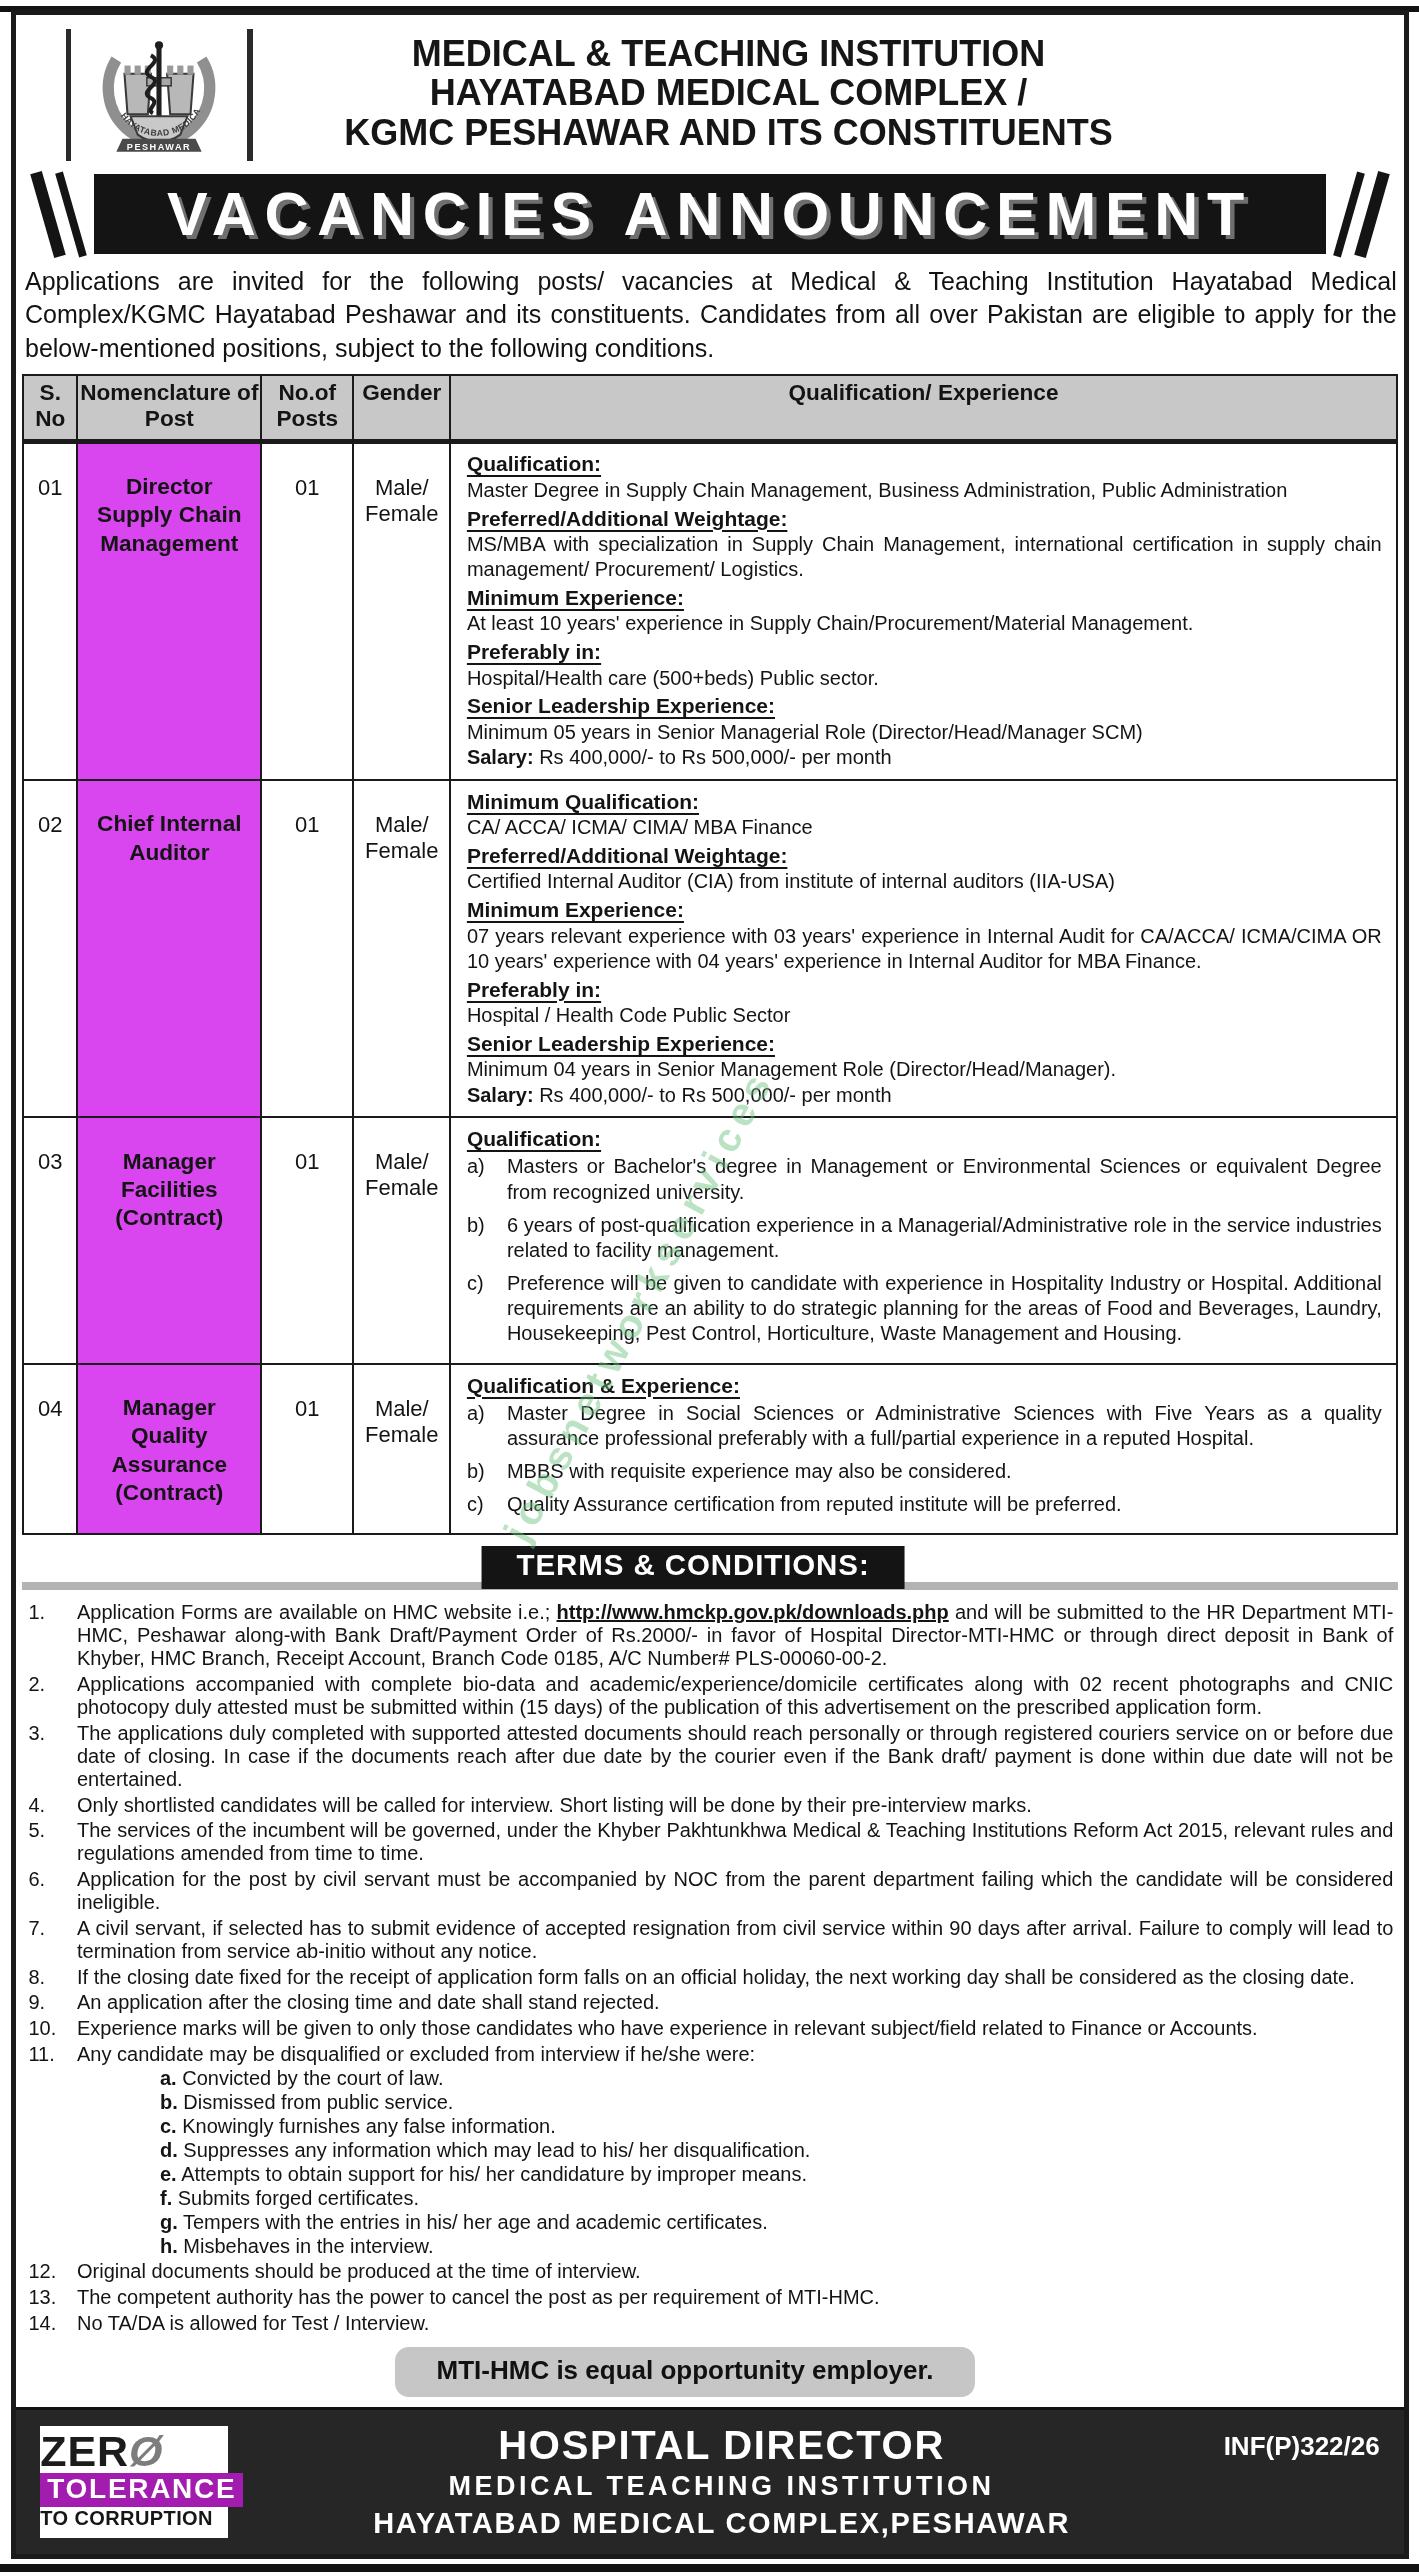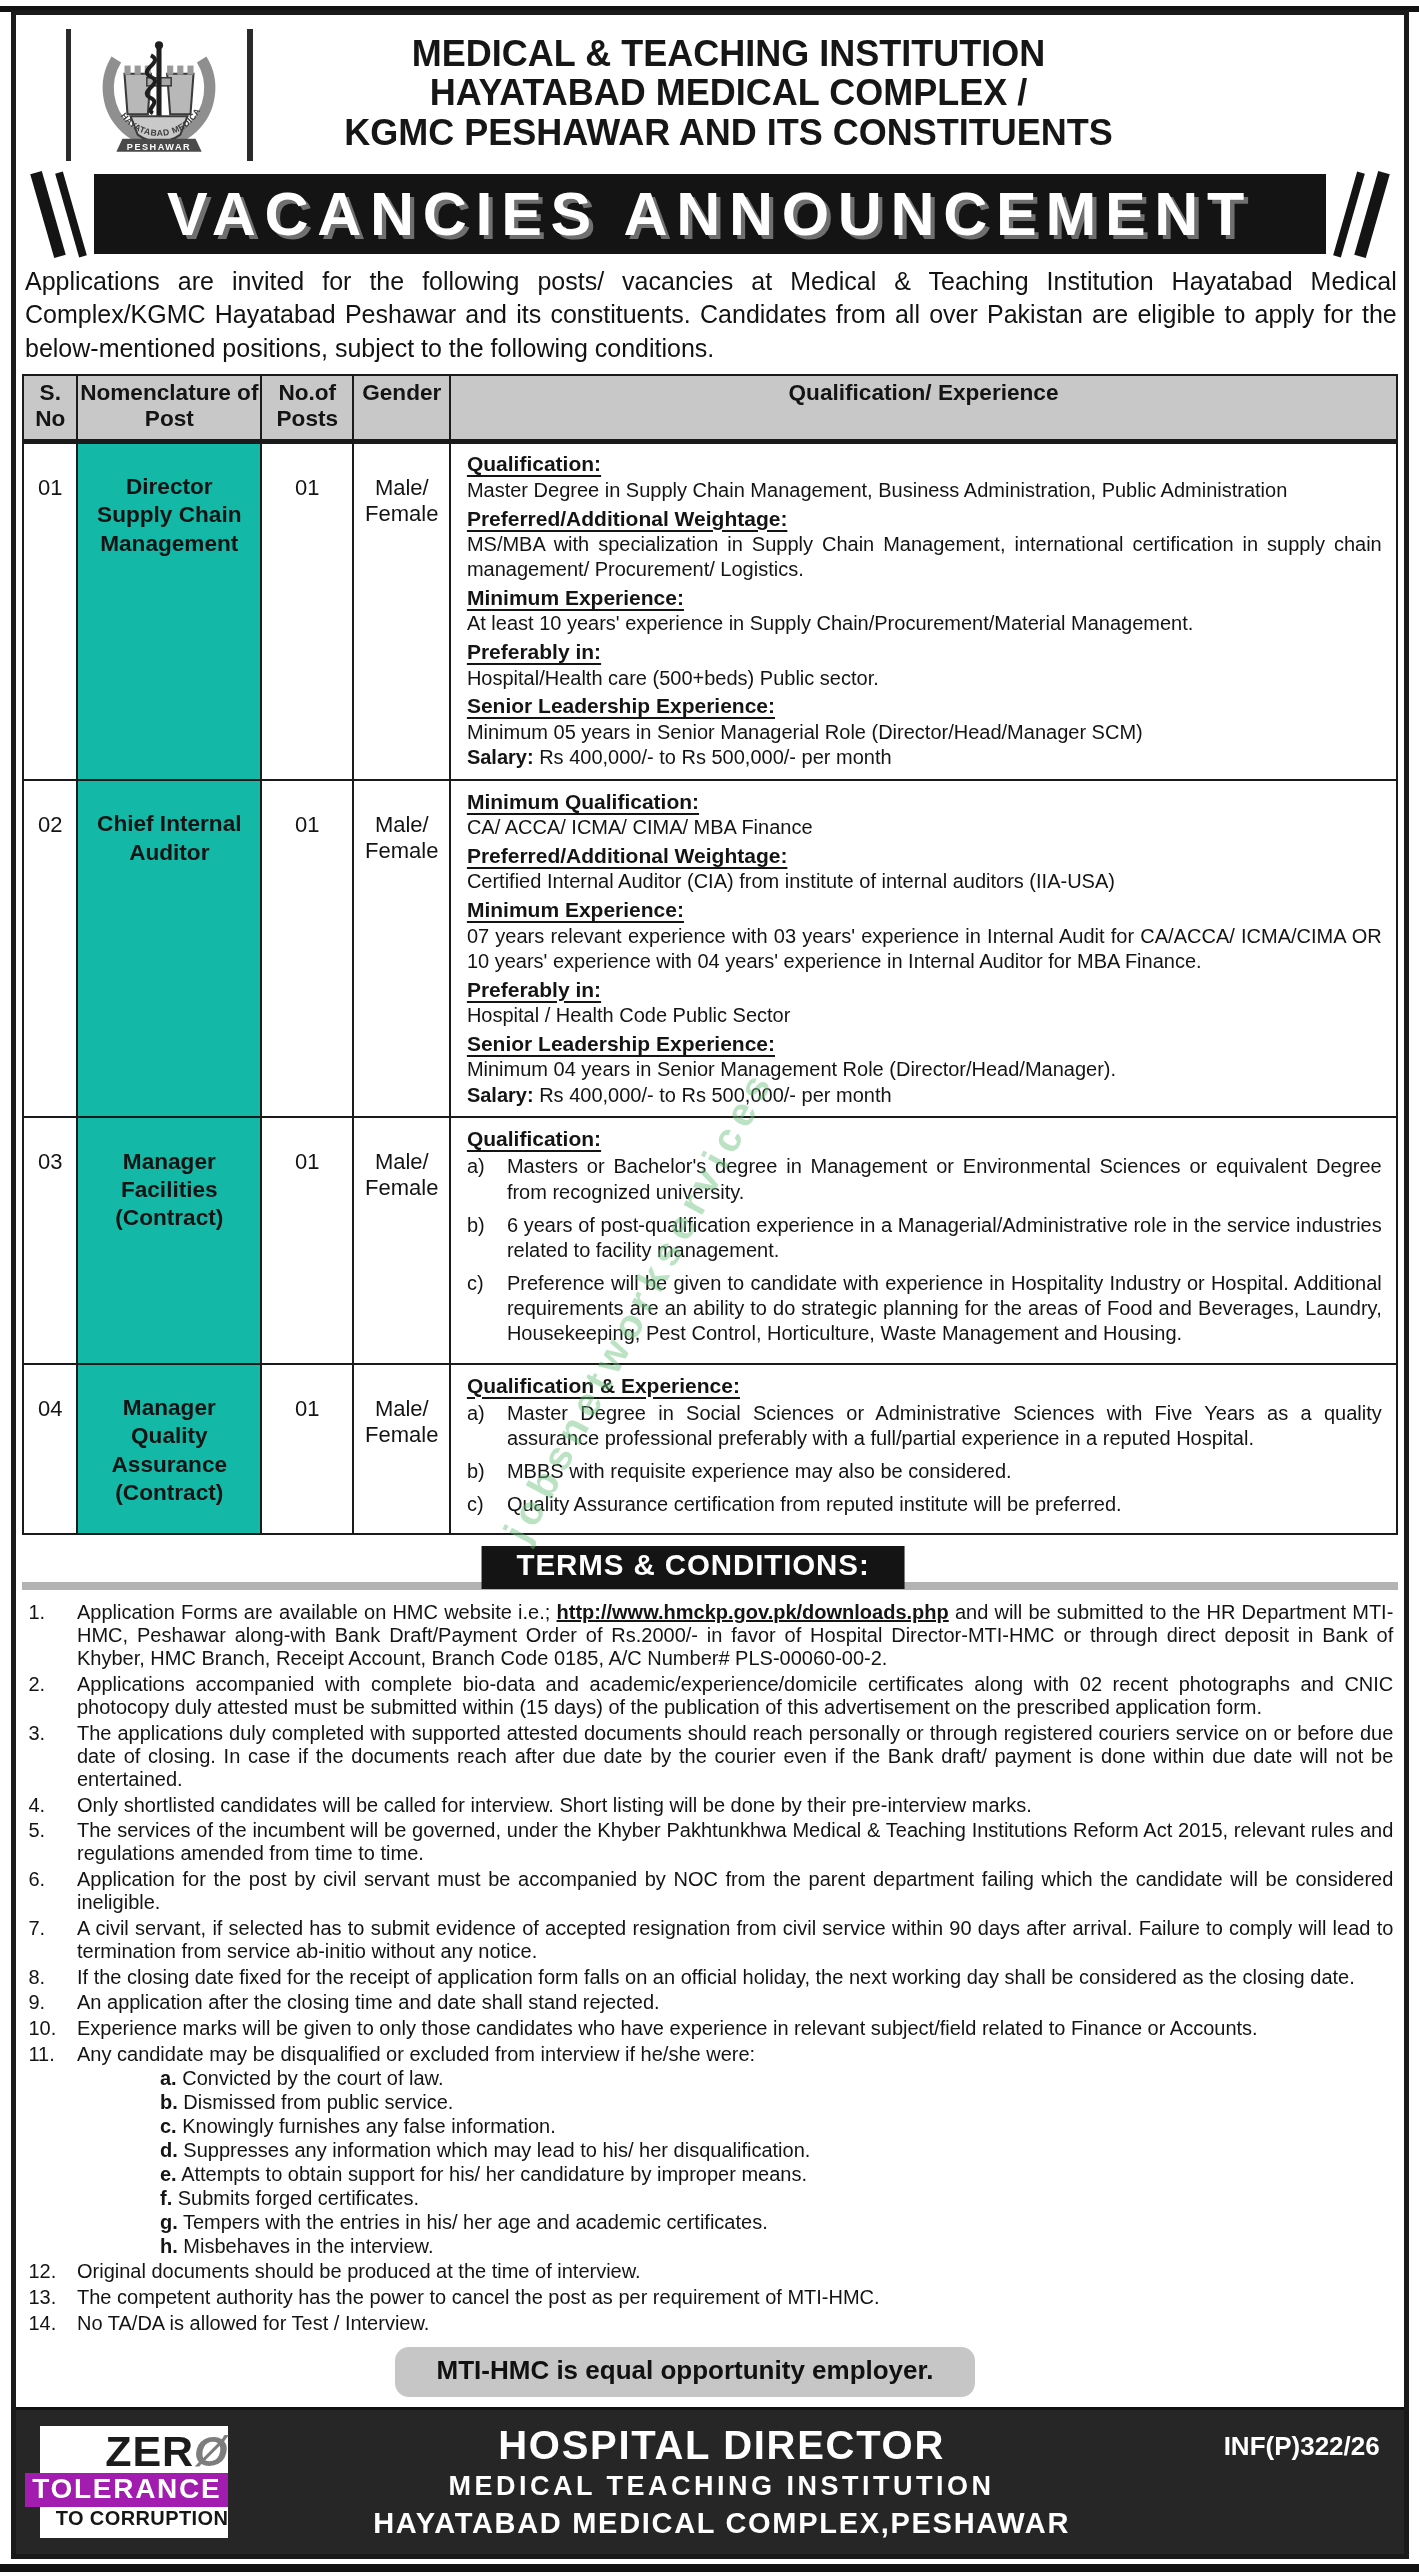--- a/index.html
+++ b/index.html
@@ -24,21 +24,21 @@
   .sl.l2{left:29.5px;transform:rotate(-16deg);width:7.8px;}
   .sl.r1{right:5.2px;transform:rotate(16deg);}
   .sl.r2{right:29.5px;transform:rotate(16deg);width:7.8px;}
   
   .intro{margin:10.4px 7px 8.7px 8.7px;font-size:25px;line-height:1.34;text-align:justify;color:#121212;}
   
   table.jobs{border-collapse:collapse;table-layout:fixed;width:calc(100% - 12px);margin:0 6px;}
   table.jobs th,table.jobs td{border:2.6px solid #1a1a1a;}
   table.jobs th{background:#c8c8c8;font-size:22.6px;font-weight:bold;vertical-align:top;padding:3.5px 1.7px 7px;border-bottom-width:5.2px;}
   td.sno,td.posts,td.gender{font-size:22px;text-align:center;vertical-align:top;padding-top:31px;}
-  td.post{background:#14b8a6;font-size:22.6px;font-weight:bold;text-align:center;vertical-align:top;padding:29.5px 7px 7px;line-height:1.25;}
+  td.post{background:#d946ef;font-size:22.6px;font-weight:bold;text-align:center;vertical-align:top;padding:29.5px 7px 7px;line-height:1.25;}
   td.details{padding:5.2px 14px 8.7px 15.6px;font-size:20px;line-height:1.26;vertical-align:top;}
   .hd{display:inline-block;font-weight:bold;font-size:21px;text-decoration:underline;text-decoration-thickness:1.7px;text-underline-offset:3.5px;margin-top:2.6px;}
   .details p{margin:0;text-align:justify;}
   .li{display:flex;margin:1.7px 0 7.8px;}
   .li .lab{width:40px;flex:none;}
   .li .tx{flex:1;text-align:justify;}
   .salary b{font-weight:bold;}
   
   .terms-wrap{position:relative;height:50px;margin:10.4px 0 5.2px;}
   .terms-rule{position:absolute;top:36px;left:6px;right:6px;height:7.8px;background:#b3b3b3;}
@@ -47,21 +47,21 @@
   .term{position:relative;padding-left:52px;margin-bottom:2.6px;text-align:justify;}
   .term .num{position:absolute;left:3.5px;}
   .lnk{font-weight:bold;text-decoration:underline;}
   .sub{margin-left:83px;margin-top:0.9px;}
   .sub b{font-weight:bold;}
   
   .equal-wrap{text-align:center;padding-right:61px;margin:12px 0 10.4px;}
   .equal-box{display:inline-block;background:#c6c6c6;border-radius:14px;padding:8.7px 42px 10.4px;font-size:26px;font-weight:bold;color:#111;margin-left:11px;}
   
   .footer{display:flex;align-items:center;background:#262626;padding:12px 24px;border-top:3.5px solid #111;}
-  .zero-box{background:#fff;width:188px;min-height:102px;display:flex;flex-direction:column;align-items:flex-end;justify-content:center;flex:none;padding:3.5px 0 7px;}
+  .zero-box{background:#fff;width:188px;min-height:102px;display:flex;flex-direction:column;align-items:flex-start;justify-content:center;flex:none;padding:3.5px 0 7px;}
   .zero-top{font-size:43px;font-weight:bold;letter-spacing:0.9px;line-height:.95;color:#1c1c1c;}
   .zero-top .o{color:#7d7d7d;font-style:italic;}
   .zero-mid{background:#a21caf;color:#fff;font-size:28px;font-weight:bold;letter-spacing:1.7px;padding:0 7px 1.7px;margin-top:1.7px;}
   .zero-bot{font-size:20px;font-weight:bold;letter-spacing:0.4px;color:#161616;margin-top:0;}
   .footer-center{flex:1;text-align:center;color:#fff;padding-right:8.7px;}
   .fc1{font-size:40px;font-weight:bold;letter-spacing:1.7px;line-height:1.15;}
   .fc2{font-size:27px;font-weight:bold;letter-spacing:3.5px;line-height:1.35;}
   .fc3{font-size:29px;font-weight:bold;letter-spacing:1.7px;line-height:1.3;}
   .footer-ref{color:#fff;font-weight:bold;font-size:26px;align-self:flex-start;padding-top:8.7px;flex:none;}
   

